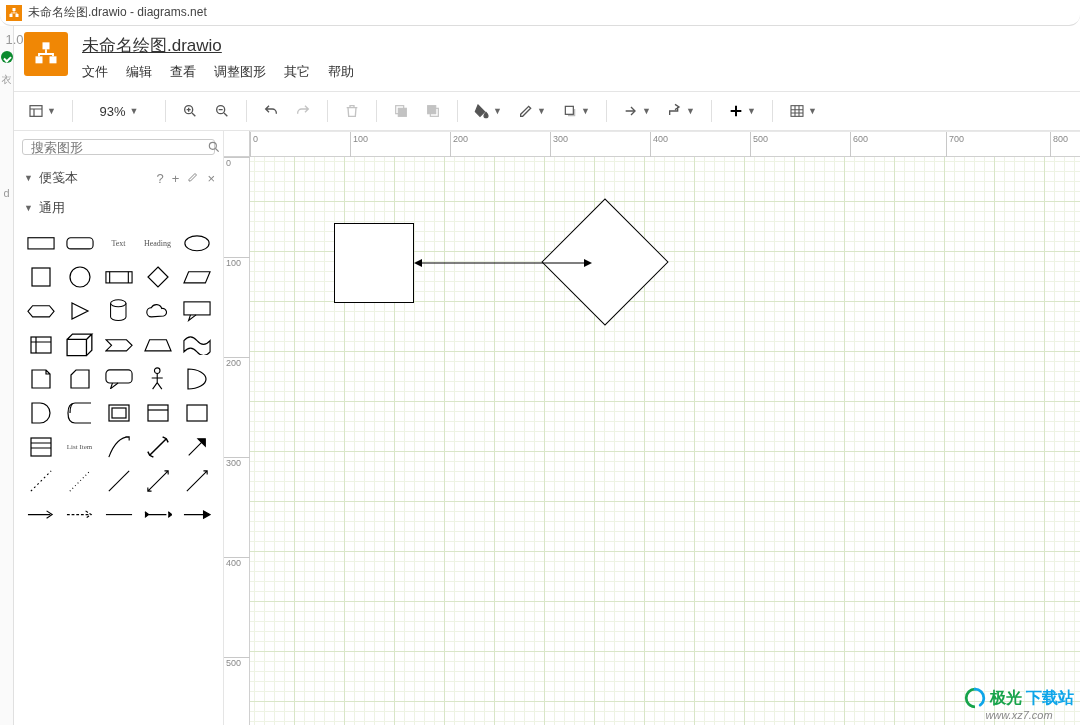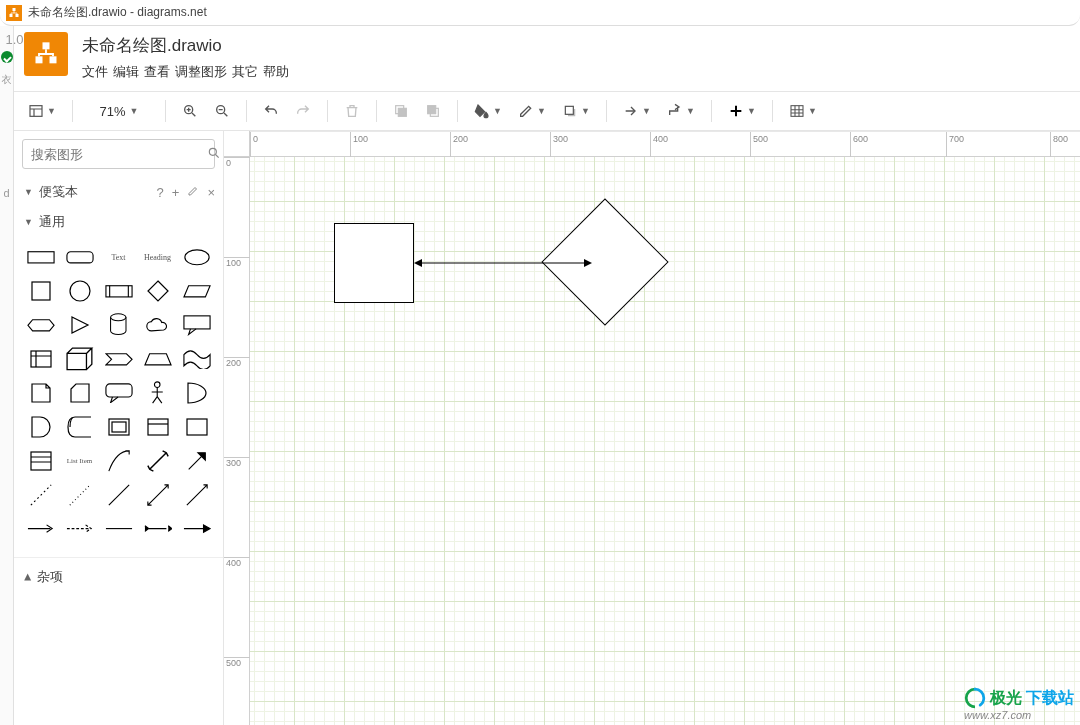--- a/index.html
+++ b/index.html
@@ -12,39 +12,39 @@
 .left-edge .t1 { font-size:13px;margin-left:16px; }
 .left-edge .badge { width:12px;height:12px;background:#0b8a2e;border-radius:50%;margin:4px 0;position:relative;}
 .left-edge .badge:after{content:"";position:absolute;left:3px;top:5px;width:5px;height:3px;border-left:2px solid #fff;border-bottom:2px solid #fff;transform:rotate(-45deg);}
 
 .app-area { position:absolute; left:14px; top:26px; right:0; bottom:0; display:flex; flex-direction:column; }
 
 .header { padding: 6px 10px 0 10px; display:flex; align-items:flex-start; }
 .logo { width:44px; height:44px; background:#f08705; border-radius:3px; margin-right:14px; display:flex; align-items:center; justify-content:center; }
 .logo svg { width:28px; height:28px; }
 .doc-block { flex:1; }
-.doc-title { font-size:17px; color:#333; margin: 2px 0 6px 0; }
-.menubar { display:flex; gap:5px; align-items:center; font-size:13px; color:#333; }
+.doc-title { font-size:17px; color:#333; margin: 2px 0 6px 0; text-decoration: underline; }
+.menubar { display:flex; gap:18px; align-items:center; font-size:13px; color:#333; }
 .menubar .menu-item { cursor:pointer; }
 .save-notice { background:#fde4e4; color:#b13a3a; border:1px solid #f5c2c2; border-radius:3px; padding:3px 8px; font-size:12px; display:flex; align-items:center; gap:6px; margin-left:6px; }
 .save-notice .dl-icon svg{width:12px;height:12px;}
 
 .toolbar { height:40px; border-top:1px solid #e5e5e5; border-bottom:1px solid #e5e5e5; margin-top:10px; display:flex; align-items:center; padding: 0 8px; gap:4px; }
 .tbtn { min-width:28px; height:28px; display:flex; align-items:center; justify-content:center; border-radius:3px; cursor:pointer; color:#555; position:relative; }
 .tbtn svg { width:16px; height:16px; }
 .tbtn.caret { min-width:40px; padding:0 4px; }
 .tbtn .caret-down { margin-left:3px; font-size:9px; color:#666; }
 .zoom { width:72px; display:flex; align-items:center; justify-content:center; gap:4px; cursor:pointer; }
 .zoom .caret-down{font-size:9px;color:#666;}
 .tsep { width:1px; height:22px; background:#e0e0e0; margin:0 6px; }
 
 .workspace { flex:1; display:flex; min-height:0; }
 .sidebar { width:210px; border-right:1px solid #e5e5e5; display:flex; flex-direction:column; overflow:hidden; background:#fff; }
 .search-wrap { padding:8px; }
-.search-box { display:flex; align-items:center; border:1px solid #ccc; border-radius:3px; height:30px; padding:0 8px; }
+.search-box { display:flex; align-items:flex-start; border:1px solid #ccc; border-radius:3px; height:16px; padding:0 8px; }
 .search-box input { border:none; outline:none; flex:1; font-size:13px; background:transparent; }
 .search-box .search-icon svg{width:14px;height:14px;color:#888;}
 
 .panel-head { display:flex; align-items:center; padding:6px 10px; font-size:13px; color:#444; cursor:pointer; position:relative; }
 .panel-head .tri { font-size:9px; margin-right:6px; color:#666; }
 .panel-head.collapsed .tri { transform:rotate(-90deg); display:inline-block;}
 .panel-head .ctrls { position:absolute; right:8px; display:flex; gap:8px; color:#888; font-size:13px; }
 .panel-head .ctrls span{cursor:pointer;}
 
 .scratch-drop { margin:6px 10px 8px 10px; border:1px dashed #bbb; border-radius:20px; height:32px; display:flex; align-items:center; justify-content:center; font-size:12px; color:#888; }
@@ -72,21 +72,21 @@
 .ruler-v { position:absolute; left:0; top:26px; width:26px; bottom:0; background:#fff; border-right:1px solid #d0d0d0; font-size:9px; color:#888; }
 .ruler-v .tick{position:absolute;left:0;width:26px;border-top:1px solid #c8c8c8;display:flex;justify-content:flex-start;padding-left:2px;}
 .ruler-corner{position:absolute;left:0;top:0;width:26px;height:26px;background:#fff;border-right:1px solid #d0d0d0;border-bottom:1px solid #d0d0d0;}
 
 .node { position:absolute; background:#fff; border:1px solid #000; }
 .node.rect { left:84px; top:66px; width:80px; height:80px; }
 .node.diamond { left:310px; top:60px; width:90px; height:90px; transform:rotate(45deg); }
 .arrow-line { position:absolute; left:164px; top:105px; width:178px; height:2px; }
 .arrow-line svg{width:100%;height:12px;position:absolute;top:-5px;}
 
-.watermark{position:absolute;right:6px;bottom:4px;font-size:12px;display:flex;flex-direction:column;align-items:flex-start;padding-left:9px;}
+.watermark{position:absolute;right:6px;bottom:4px;font-size:12px;display:flex;flex-direction:column;align-items:center;padding-left:9px;}
 .watermark .brand{display:flex;align-items:center;gap:4px;font-weight:bold;}
 .watermark .brand .g-icon{width:22px;height:22px;}
 .watermark .brand .t1{color:#16a34a;font-size:16px;}
 .watermark .brand .t2{color:#0ea5e9;font-size:16px;font-family:Liberation Serif, serif;}
 .watermark .url{color:#888;font-size:11px;font-style:italic;}
 </style>
 </head>
 <body>
 
 <div class="titlebar">
@@ -135,21 +135,21 @@
   <div class="toolbar">
     <div class="tbtn caret">
       <svg viewBox="0 0 24 24" fill="none" stroke="#555" stroke-width="1.8">
           <rect x="3" y="4" width="18" height="16"></rect>
           <path d="M3 9h18M9 9v11"></path>
         </svg>
         <span class="caret-down">▼</span>
     </div>
     <div class="tsep"></div>
     <div class="zoom">
-        <span>71%</span>
+        <span>93%</span>
         <span class="caret-down">▼</span>
       </div>
     <div class="tsep"></div>
     <div class="tbtn">
         <svg viewBox="0 0 24 24" fill="none" stroke="#555" stroke-width="2">
           <circle cx="10" cy="10" r="6"></circle>
           <path d="M15 15l5 5M7 10h6M10 7v6"></path>
         </svg>
       </div>
     <div class="tbtn">
@@ -499,24 +499,20 @@
               <path d="M4 6h20M1 3l4 3-4 3M26 3l4 3-4 3" fill="#000"></path>
             </svg>
           </div>
         <div class="shape-cell">
             <svg viewBox="0 0 30 12">
               <path d="M1 6h24M22 2l7 4-7 4z" fill="#000"></path>
             </svg>
           </div>
       </div>
 
-      <div class="panel-head collapsed" style="border-top:1px solid #eee;margin-top:4px;padding-top:10px">
-        <span class="tri">▶</span>
-        <span>杂项</span>
-      </div>
     </div>
 
     <div class="canvas-wrap">
       <div class="ruler-corner"></div>
       <div class="ruler-h">
         <div class="tick" style="left:0px">
             <span>0</span>
           </div>
         <div class="tick" style="left:100px">
             <span>100</span>

